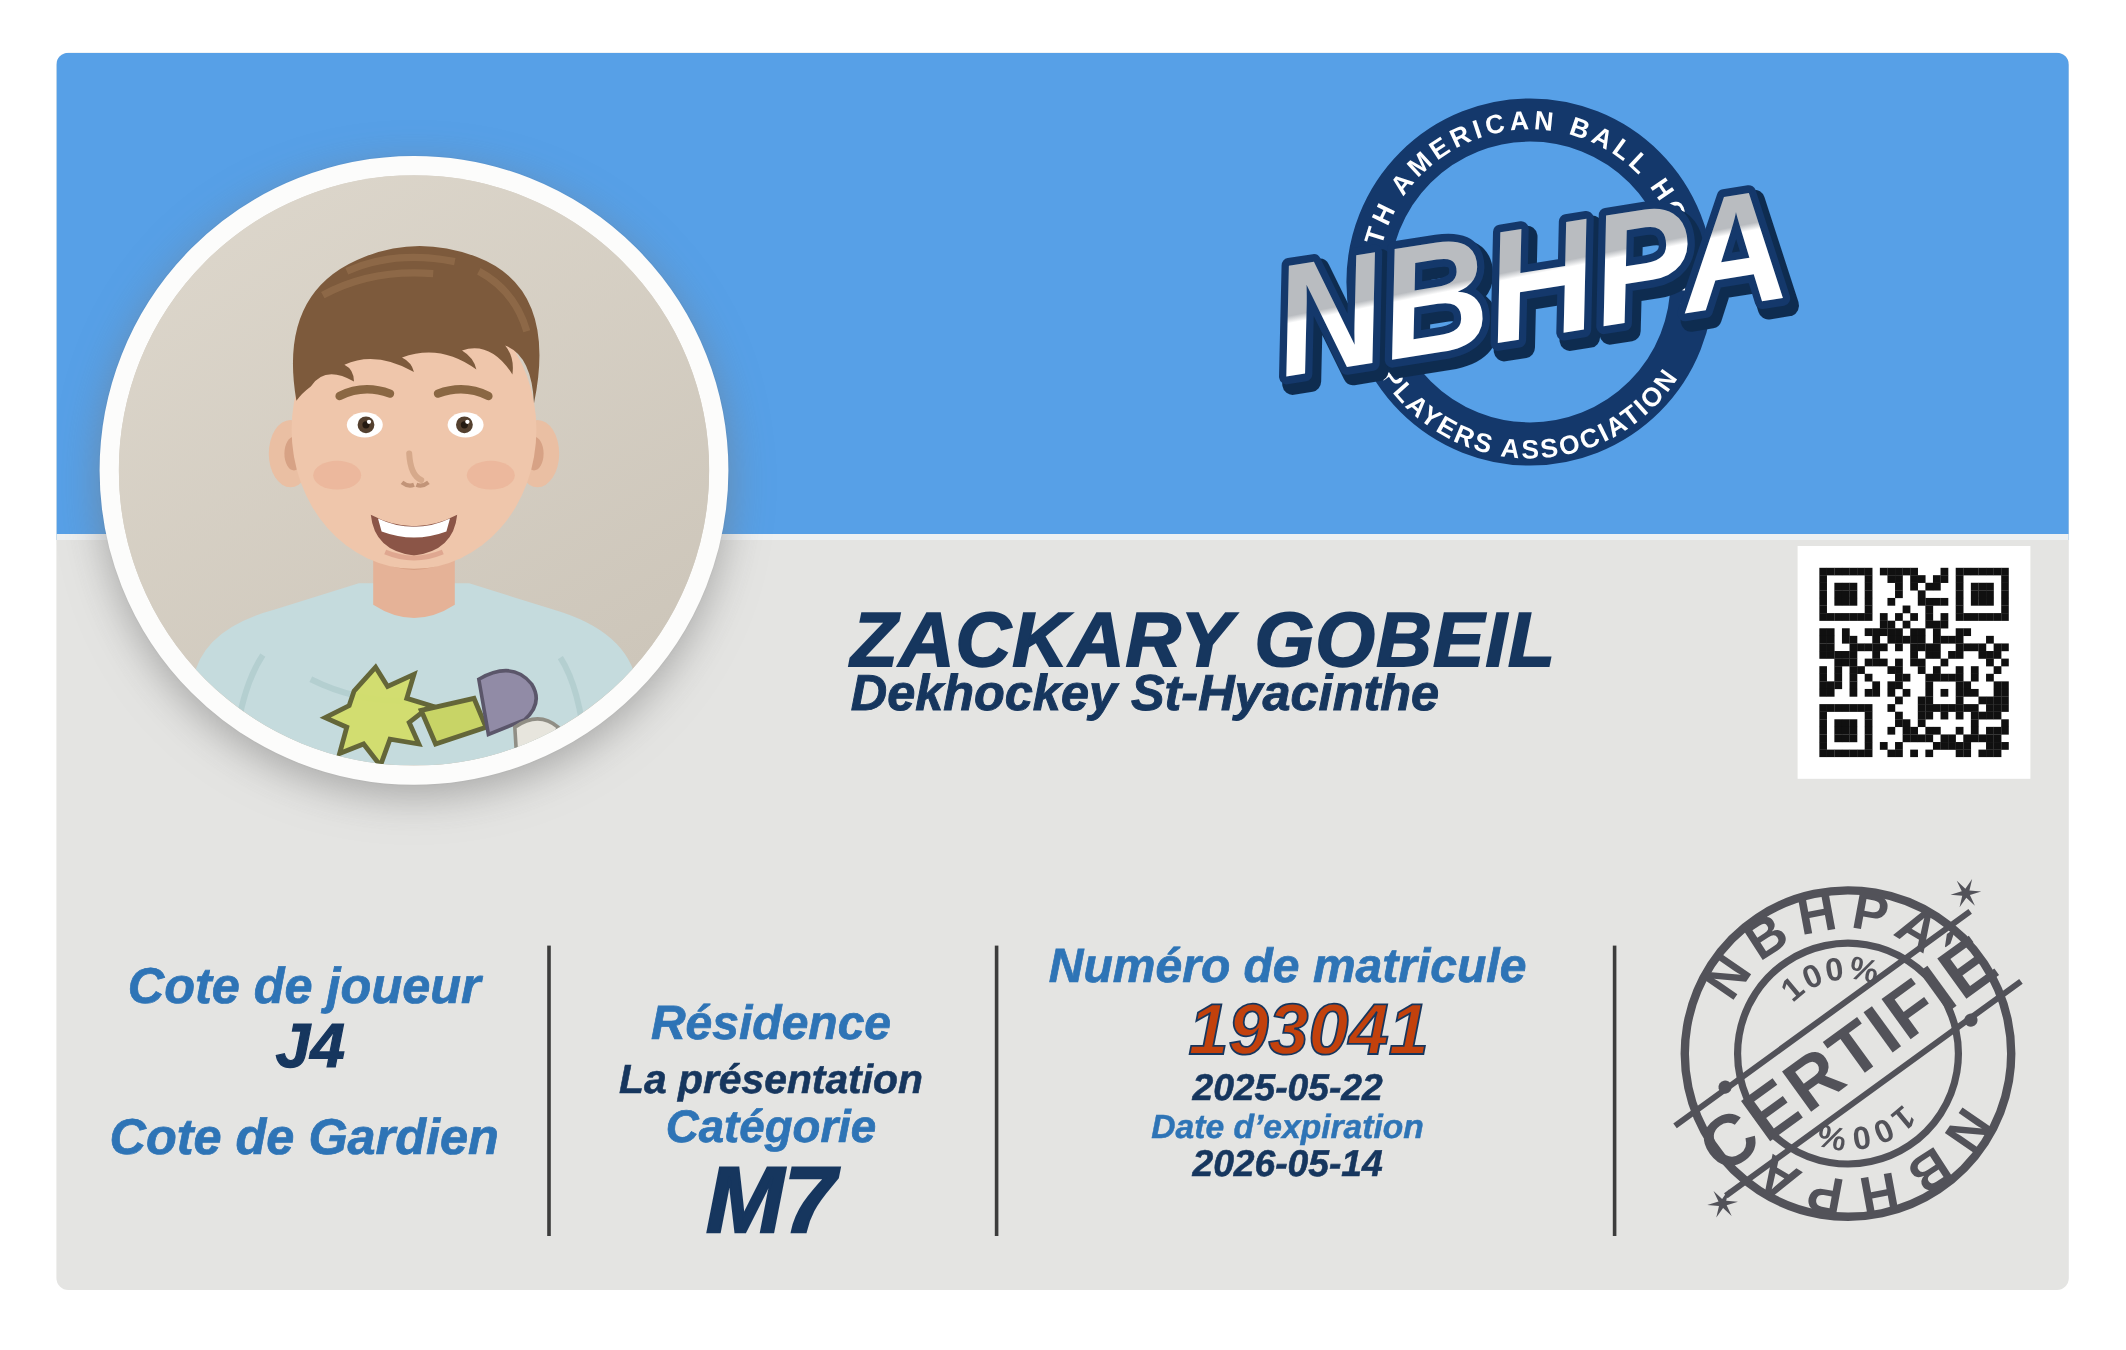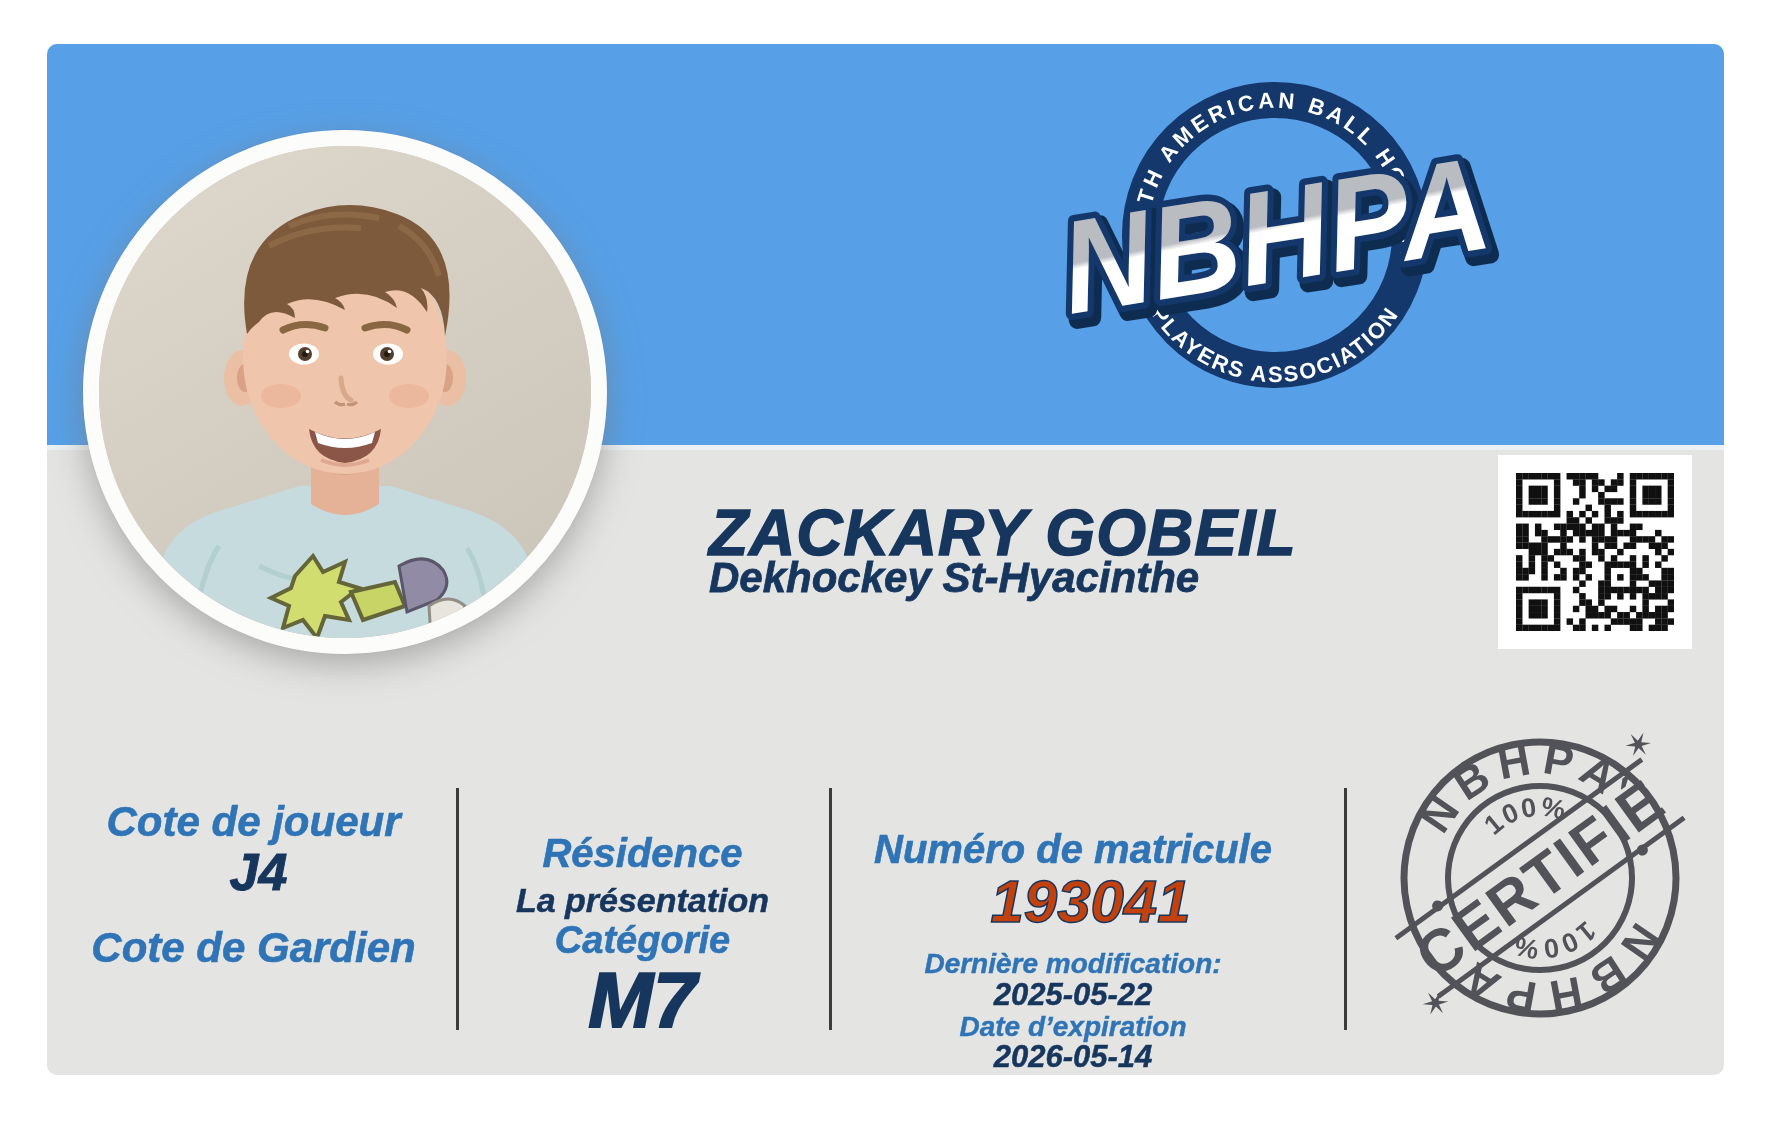--- a/index.html
+++ b/index.html
@@ -41,21 +41,21 @@
   .qr-box{
     position:absolute;left:1451px;top:411px;width:194px;height:194px;
     background:#ffffff;display:flex;align-items:center;justify-content:center;
   }
   
   .divider{position:absolute;top:744px;height:242px;width:3px;background:#3c3c3c;}
   .d1{left:409px}.d2{left:782px}.d3{left:1297px}
   .col{position:absolute;text-align:center;font-style:italic;line-height:1.06;}
   .col1{left:0;width:413px;top:756px;}
   .col2{left:409px;width:373px;top:788px;}
-  .col3{left:782px;width:488px;top:784px;}
+  .col3{left:782px;width:488px;top:740px;}
   .lbl{font-size:42px;font-weight:bold;color:#2e74b6;-webkit-text-stroke:0.6px #2e74b6;}
   .lbl-sm{font-size:28px;font-weight:bold;color:#2e74b6;-webkit-text-stroke:0.4px #2e74b6;}
   .val{font-size:52px;font-weight:bold;color:#16365e;padding-left:10px;-webkit-text-stroke:1px #16365e;}
   .val-md{font-size:34px;font-weight:bold;color:#16365e;-webkit-text-stroke:0.5px #16365e;}
   .val-date{font-size:31px;font-weight:bold;color:#16365e;-webkit-text-stroke:0.5px #16365e;}
   .val-big{font-size:78px;font-weight:bold;color:#16365e;-webkit-text-stroke:2px #16365e;line-height:1.0;}
   .val-num{font-size:60px;font-weight:bold;color:#c2410c;-webkit-text-stroke:1.5px #16365e;line-height:1.08;padding-left:35px;}
   .gap26{margin-top:26px;}
   .gap14{margin-top:14px;}
   .stamp{position:absolute;left:1323px;top:664px;width:340px;height:340px;opacity:.88;}
@@ -502,21 +502,20 @@
   <div class="col col2">
     <div class="lbl" style="font-size:40px;">Résidence</div>
     <div class="val-md" style="margin-top:8px;">La présentation</div>
     <div class="lbl" style="font-size:38px;margin-top:2px;">Catégorie</div>
     <div class="val-big">M7</div>
   </div>
 
   <div class="col col3">
     <div class="lbl" style="font-size:40px;">Numéro de matricule</div>
     <div class="val-num">193041</div>
-    <div class="lbl-sm gap14">Dernière modification:</div>
     <div class="val-date">2025-05-22</div>
     <div class="lbl-sm">Date d’expiration</div>
     <div class="val-date">2026-05-14</div>
   </div>
 
   <svg class="stamp" viewBox="-170 -170 340 340">
     <defs>
       <path id="stArcT" d="M -97.7 35.6 A 104 104 0 1 1 97.7 35.6" fill="none"></path>
       <path id="stArcP" d="M -58.3 21.2 A 62 62 0 1 1 58.3 21.2" fill="none"></path>
     </defs>

